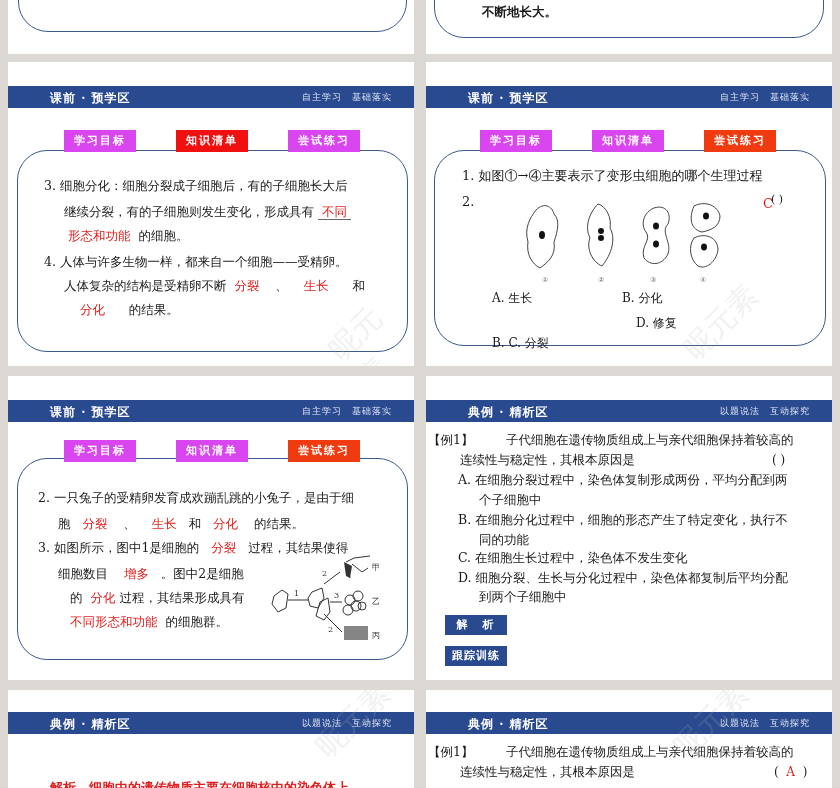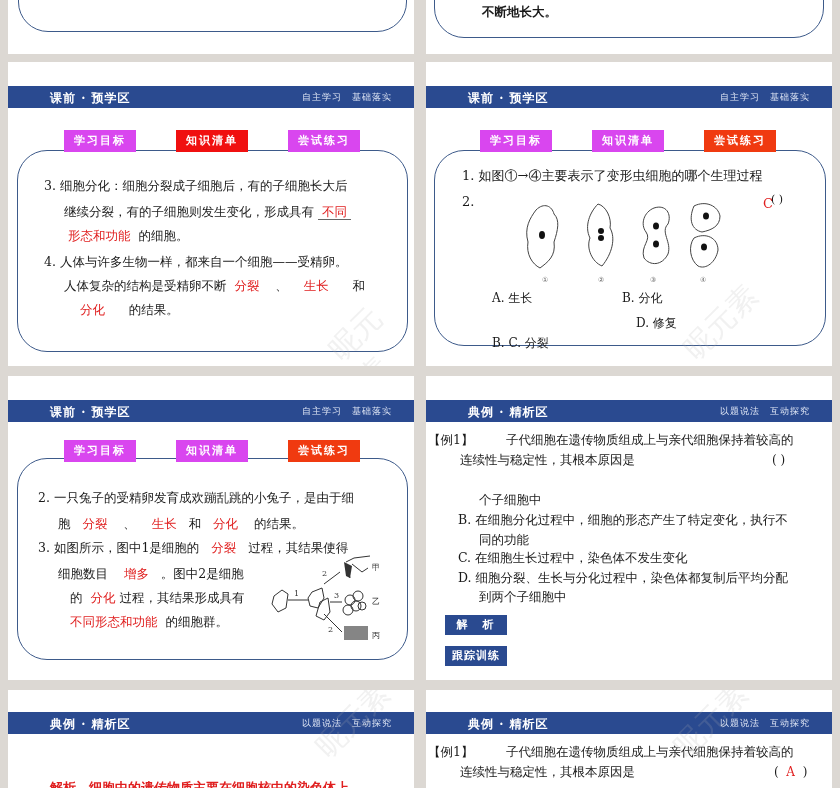--- a/index.html
+++ b/index.html
@@ -151,20 +151,21 @@
 
 <div class="slide col-r" style="top:376px;height:304px;">
   <div class="hdr" style="top:24px;">
     <span class="t">典例 · 精析区</span>
     <span class="s">以题说法　互动探究</span>
   </div>
   <span class="ln" style="left:2px;top:56px;font-size:12.5px;">【例1】</span>
   <span class="ln" style="left:80px;top:56px;font-size:12.5px;">子代细胞在遗传物质组成上与亲代细胞保持着较高的</span>
   <span class="ln" style="left:34px;top:76px;font-size:12.5px;">连续性与稳定性，其根本原因是</span>
   <span class="ln" style="left:346px;top:76px;font-size:12px;">(      )</span>
+  <span class="ln" style="left:32px;top:96px;font-size:12.5px;">A.  在细胞分裂过程中，染色体复制形成两份，平均分配到两</span>
   <span class="ln" style="left:53px;top:116px;font-size:12.5px;">个子细胞中</span>
   <span class="ln" style="left:32px;top:136px;font-size:12.5px;">B.  在细胞分化过程中，细胞的形态产生了特定变化，执行不</span>
   <span class="ln" style="left:53px;top:156px;font-size:12.5px;">同的功能</span>
   <span class="ln" style="left:32px;top:194px;font-size:12.5px;">D.  细胞分裂、生长与分化过程中，染色体都复制后平均分配</span>
   <span class="ln" style="left:32px;top:174px;font-size:12.5px;">C.  在细胞生长过程中，染色体不发生变化</span>
   <span class="ln" style="left:53px;top:213px;font-size:12.5px;text-align:center;">到两个子细胞中</span>
   <div class="btn" style="left:19px;top:239px;width:62px;">解　析</div>
   <div class="btn" style="left:19px;top:270px;width:62px;letter-spacing:1px;">跟踪训练</div>
 </div>
 

